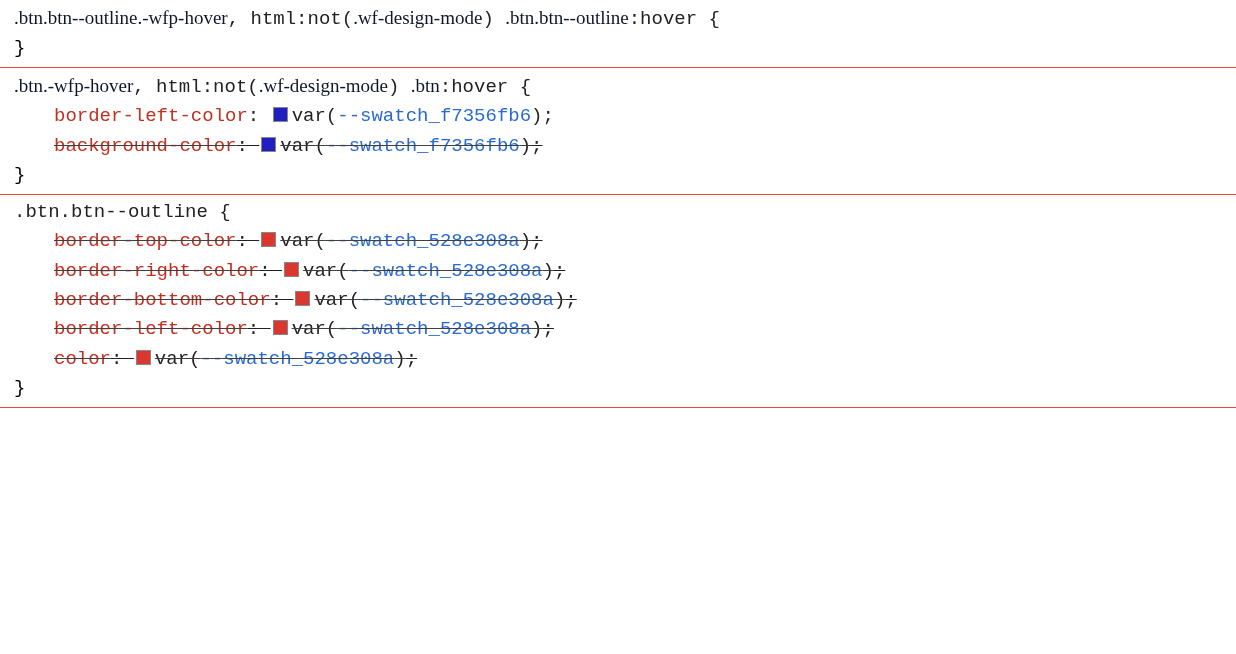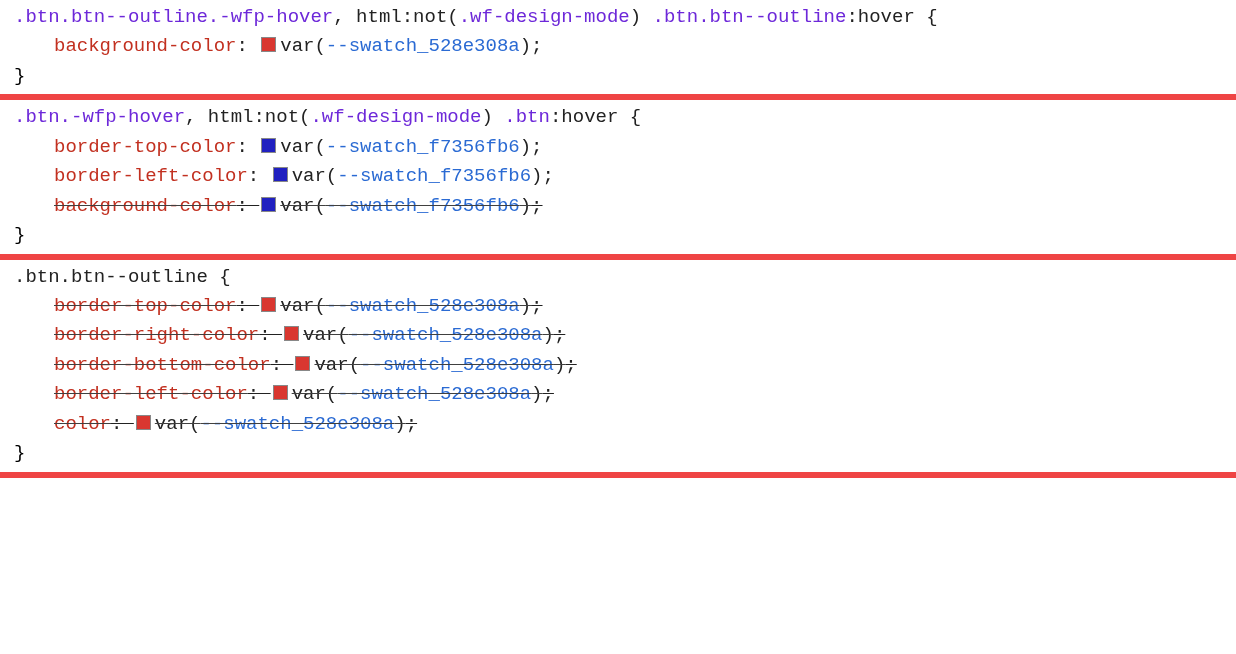--- a/index.html
+++ b/index.html
@@ -6,37 +6,37 @@
   body {
     margin: 0;
     padding: 0;
     background: #fff;
     font-family: Menlo, Consolas, "Courier New", monospace;
     font-size: 19px;
     line-height: 1.55;
     color: #000;
   }
   .rule-block {
-    border-top: 6px solid #ef4444;
+    border-top: 1px solid #ef4444;
     padding: 3px 14px 3px 14px;
   }
   .rule-block:first-child {
     border-top: none;
   }
   .selector-line {
     white-space: pre;
   }
   .decl-line {
     padding-left: 40px;
     white-space: pre;
   }
   .brace-line {
     white-space: pre;
   }
-  .sel { color: #6d28d9; }
+  .sel { color: #0f172a; font-family: Liberation Serif, serif; }
   .sel-plain { color: #222; }
   .punct { color: #222; }
   .prop { color: #c23020; }
   .prop.strike { text-decoration: line-through; text-decoration-color: #404040; }
   .val { color: #222; }
   .val.strike { text-decoration: line-through; text-decoration-color: #404040; }
   .varname { color: #2a6ad3; }
   .varname.strike { text-decoration: line-through; text-decoration-color: #404040; }
   .colon { color: #222; }
   .semi { color: #222; }
@@ -48,26 +48,24 @@
     vertical-align: -1px;
     margin: 0 4px 0 2px;
   }
 </style>
 </head>
 <body>
 
 <div id="styles-panel">
     <div class="rule-block">
       <div class="selector-line"><span class="sel">.btn.btn--outline.-wfp-hover</span><span class="punct">, </span><span class="sel-plain">html:not(</span><span class="sel">.wf-design-mode</span><span class="sel-plain">) </span><span class="sel">.btn.btn--outline</span><span class="sel-plain">:hover</span><span class="punct"> {</span></div>
-      <div class="decl-line"><span class="prop">background-color</span><span class="colon">: </span><span class="swatch" style="background: rgb(217, 55, 48);"></span><span class="val">var(</span><span class="varname">--swatch_528e308a</span><span class="val">)</span><span class="semi">;</span></div>
       <div class="brace-line">}</div>
     </div>
     <div class="rule-block">
       <div class="selector-line"><span class="sel">.btn.-wfp-hover</span><span class="punct">, </span><span class="sel-plain">html:not(</span><span class="sel">.wf-design-mode</span><span class="sel-plain">) </span><span class="sel">.btn</span><span class="sel-plain">:hover</span><span class="punct"> {</span></div>
-      <div class="decl-line"><span class="prop">border-top-color</span><span class="colon">: </span><span class="swatch" style="background: rgb(32, 32, 192);"></span><span class="val">var(</span><span class="varname">--swatch_f7356fb6</span><span class="val">)</span><span class="semi">;</span></div>
       <div class="decl-line"><span class="prop">border-left-color</span><span class="colon">: </span><span class="swatch" style="background: rgb(32, 32, 192);"></span><span class="val">var(</span><span class="varname">--swatch_f7356fb6</span><span class="val">)</span><span class="semi">;</span></div>
       <div class="decl-line"><span class="prop strike">background-color</span><span class="colon strike" style="text-decoration: line-through;">: </span><span class="swatch" style="background: rgb(32, 32, 192);"></span><span class="val strike">var(</span><span class="varname strike">--swatch_f7356fb6</span><span class="val strike">)</span><span class="semi strike" style="text-decoration: line-through;">;</span></div>
       <div class="brace-line">}</div>
     </div>
     <div class="rule-block">
       <div class="selector-line"><span class="sel-plain">.btn.btn--outline</span><span class="punct"> {</span></div>
       <div class="decl-line"><span class="prop strike">border-top-color</span><span class="colon strike" style="text-decoration: line-through;">: </span><span class="swatch" style="background: rgb(217, 55, 48);"></span><span class="val strike">var(</span><span class="varname strike">--swatch_528e308a</span><span class="val strike">)</span><span class="semi strike" style="text-decoration: line-through;">;</span></div>
       <div class="decl-line"><span class="prop strike">border-right-color</span><span class="colon strike" style="text-decoration: line-through;">: </span><span class="swatch" style="background: rgb(217, 55, 48);"></span><span class="val strike">var(</span><span class="varname strike">--swatch_528e308a</span><span class="val strike">)</span><span class="semi strike" style="text-decoration: line-through;">;</span></div>
       <div class="decl-line"><span class="prop strike">border-bottom-color</span><span class="colon strike" style="text-decoration: line-through;">: </span><span class="swatch" style="background: rgb(217, 55, 48);"></span><span class="val strike">var(</span><span class="varname strike">--swatch_528e308a</span><span class="val strike">)</span><span class="semi strike" style="text-decoration: line-through;">;</span></div>
       <div class="decl-line"><span class="prop strike">border-left-color</span><span class="colon strike" style="text-decoration: line-through;">: </span><span class="swatch" style="background: rgb(217, 55, 48);"></span><span class="val strike">var(</span><span class="varname strike">--swatch_528e308a</span><span class="val strike">)</span><span class="semi strike" style="text-decoration: line-through;">;</span></div>

